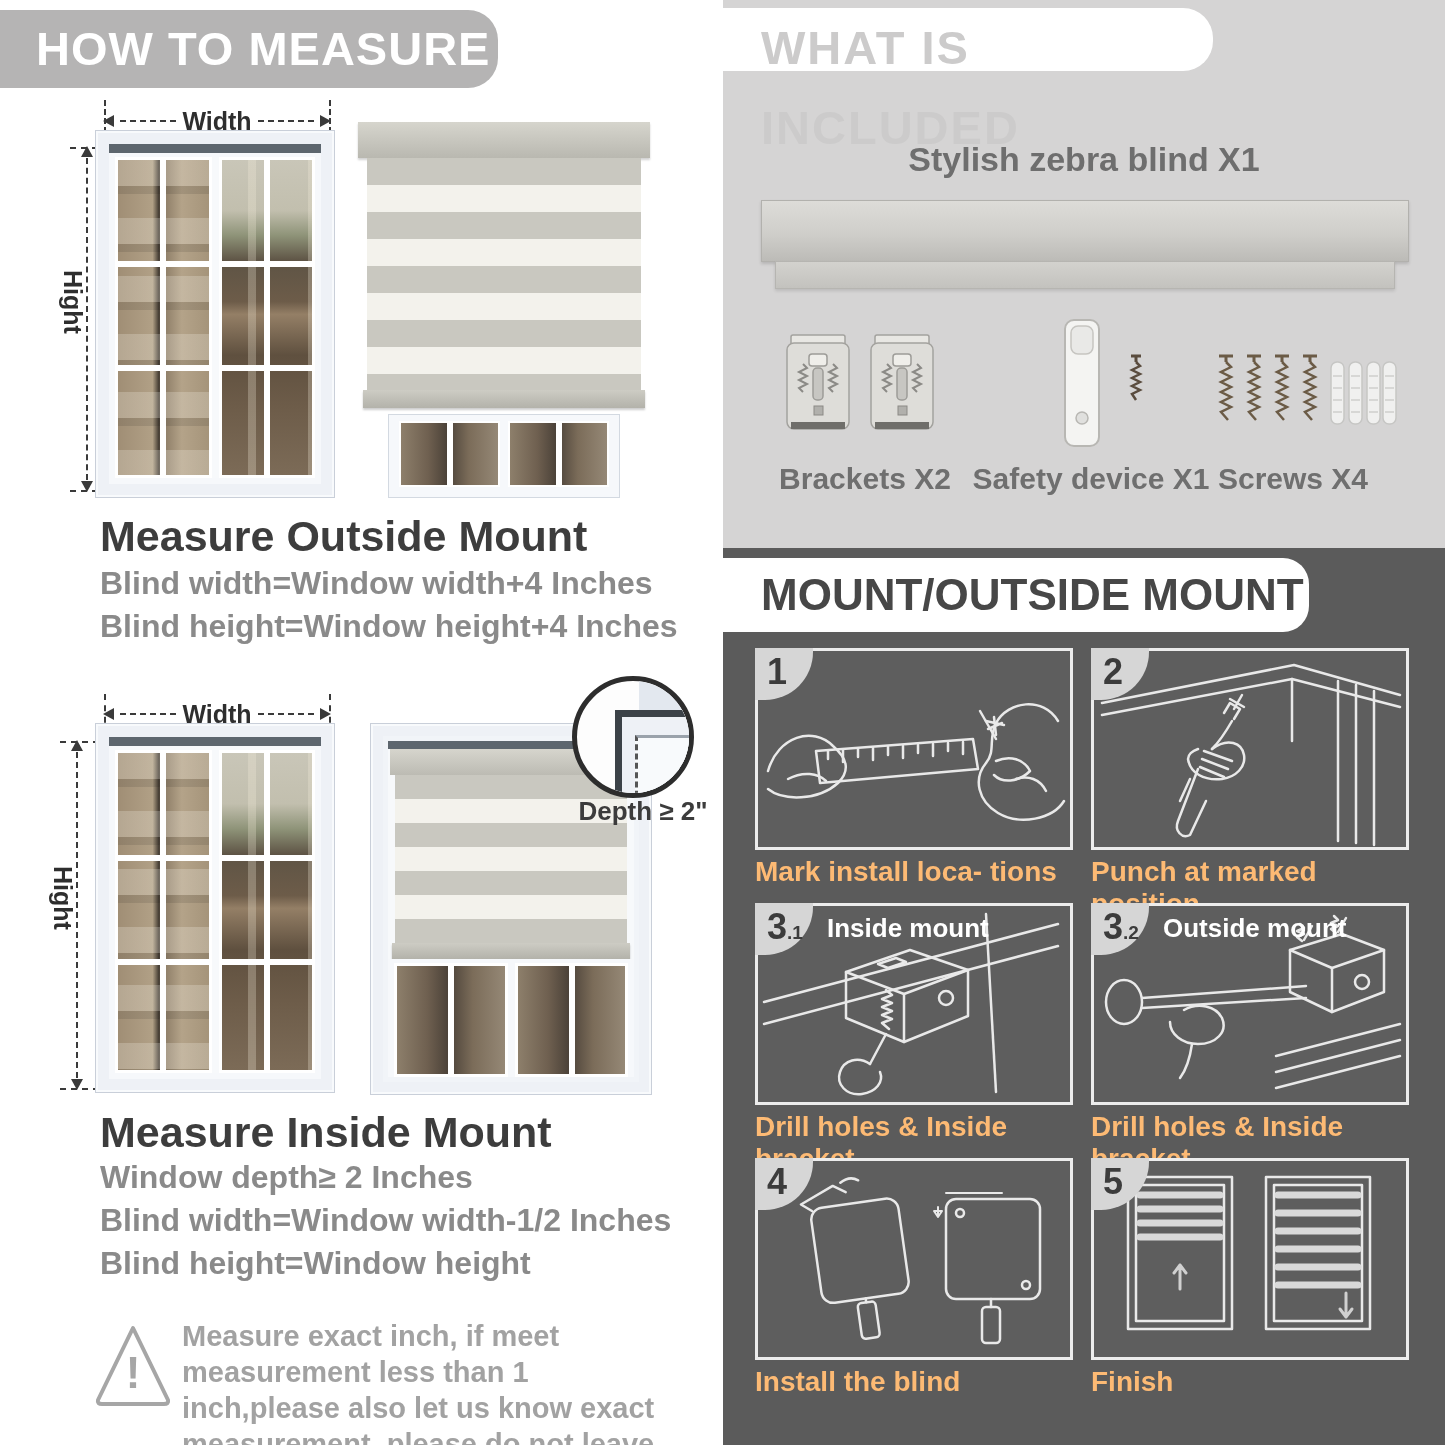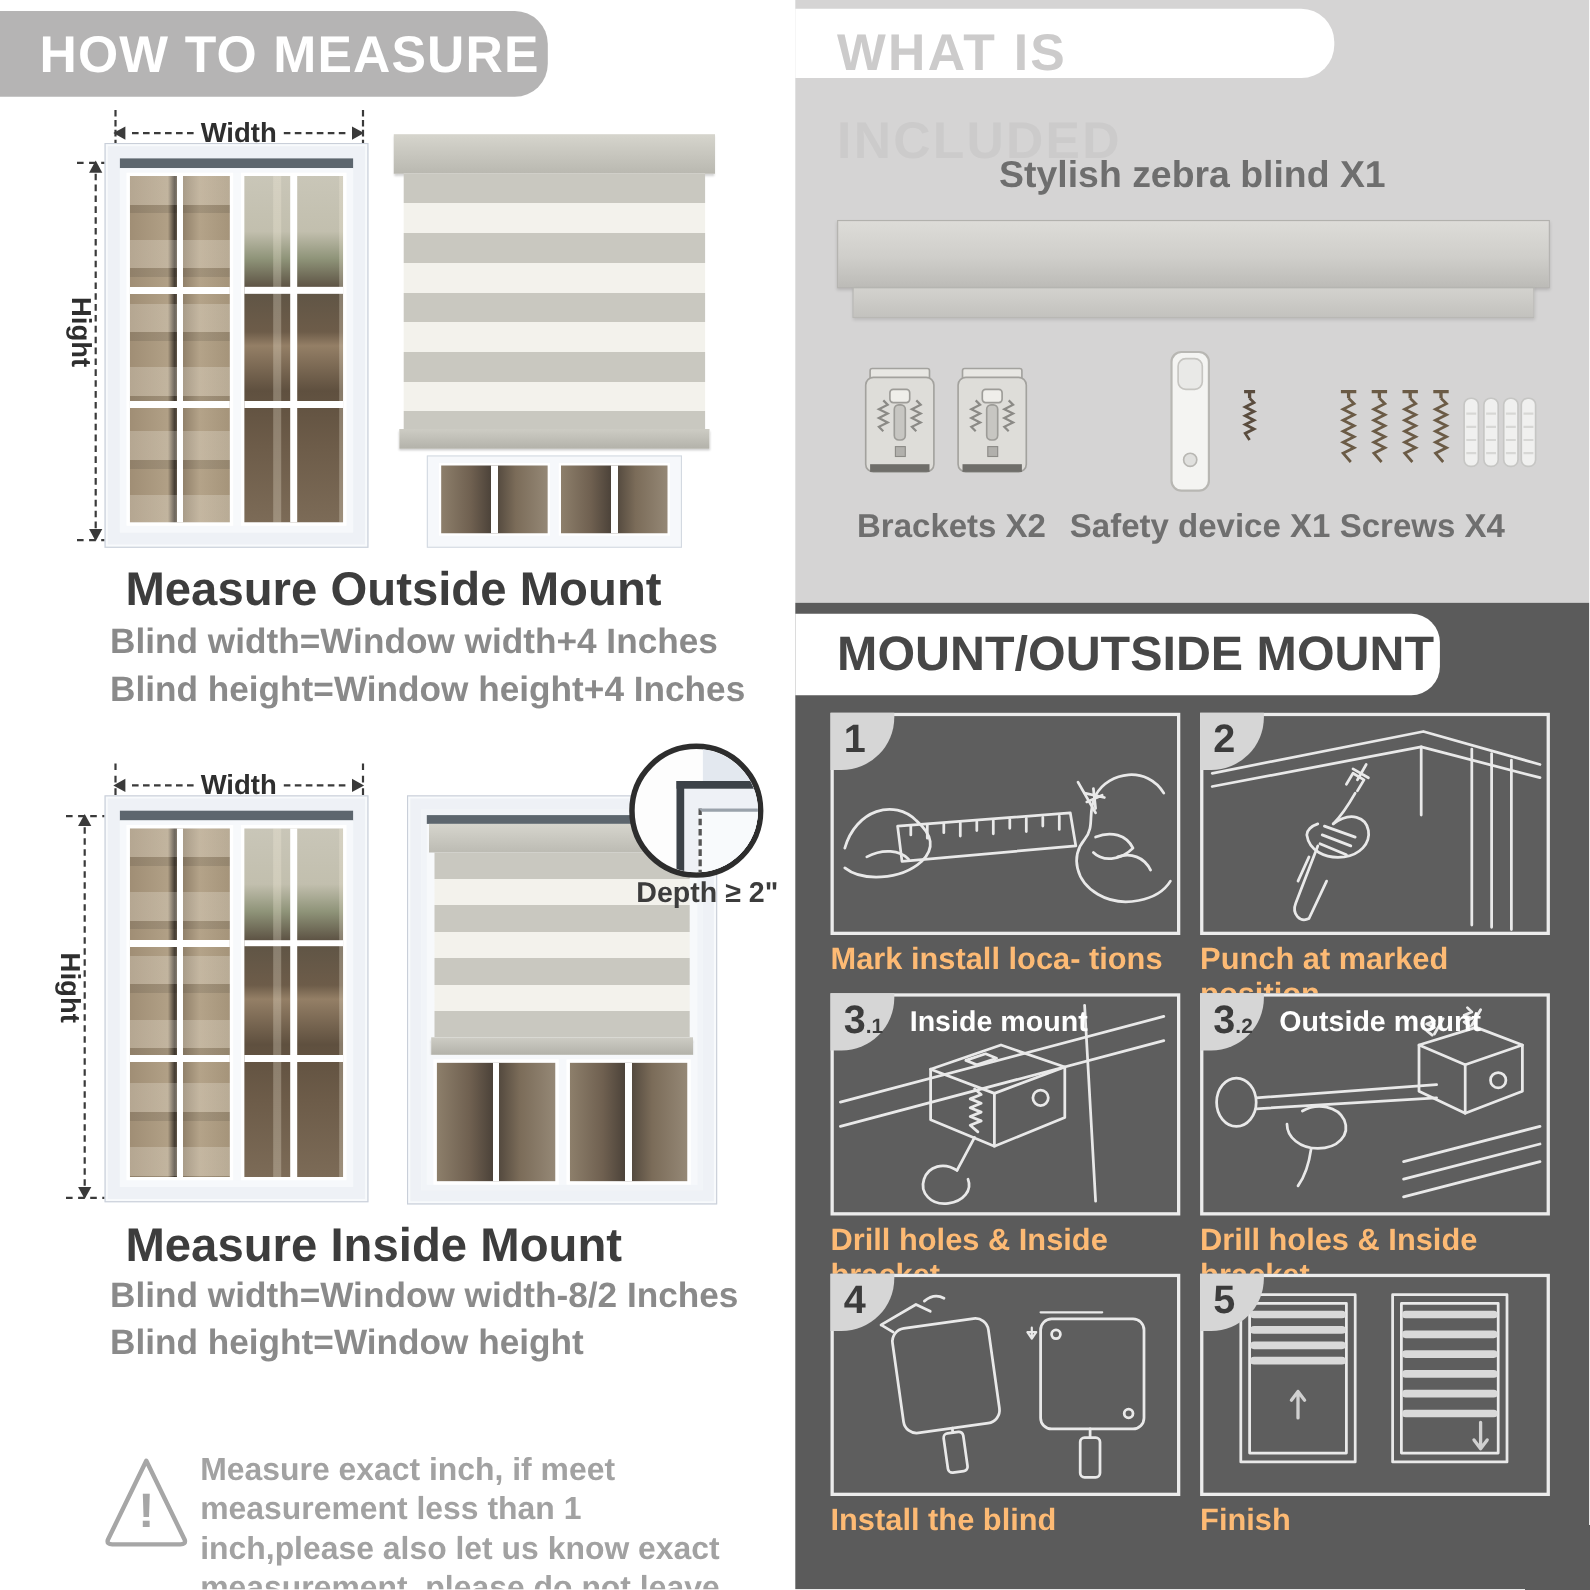--- a/index.html
+++ b/index.html
@@ -59,21 +59,21 @@
   .iw-below{flex:1;display:flex;gap:7px;padding:4px 6px 0;background:#f6f8fb;}
   .iw-pane{flex:1;position:relative;border:3px solid #fff;overflow:hidden;}
   
   .depth-circle{position:absolute;left:572px;top:676px;width:112px;height:112px;border-radius:50%;
     border:5px solid #2d2d2d;background:#fdfdfd;overflow:hidden;}
   .dc-out{position:absolute;right:-12px;top:-12px;width:55%;height:120%;background:#e3e8ef;}
   .dc-frame{position:absolute;left:34%;top:26%;right:-12%;bottom:-12%;background:#eef1f6;
     border-left:7px solid #3c4248;border-top:7px solid #3c4248;}
   .dc-inner{position:absolute;left:52%;top:48%;right:-12%;bottom:-12%;background:#f8fafc;border-left:3px dashed #555;border-top:3px solid #9aa2ab;}
   .depth-label{position:absolute;left:568px;top:796px;width:150px;text-align:center;font-weight:bold;font-size:26px;color:#3c3c3c;}
-  .measure-title{position:absolute;font-size:43px;font-weight:bold;color:#3d3d3d;margin-left:14px;}
+  .measure-title{position:absolute;font-size:43px;font-weight:bold;color:#3d3d3d;}
   .measure-lines{position:absolute;font-size:32px;font-weight:bold;color:#8a8a8a;line-height:43px;}
   
   .warn-tri{position:absolute;left:92px;top:1322px;width:82px;height:86px;}
   .warn-text{position:absolute;left:182px;top:1318px;width:480px;font-size:29px;font-weight:bold;color:#a2a2a2;line-height:36px;}
   
   .right-top{position:absolute;left:723px;top:0;width:722px;height:548px;background:#d5d4d4;}
   .included-header{position:absolute;left:0;top:8px;width:452px;height:63px;background:#ffffff;
     border-radius:0 30px 30px 0;color:#cccbcb;font-size:47px;font-weight:bold;line-height:80px;
     padding-left:38px;letter-spacing:2px;}
   .blind-label{position:absolute;left:0;top:140px;width:100%;text-align:center;font-size:34px;font-weight:bold;color:#6e6e6e;}
@@ -203,21 +203,22 @@
     <div class="depth-circle">
       <div class="dc-out"></div>
       <div class="dc-frame"></div>
       <div class="dc-inner"></div>
     </div>
     <div class="depth-label">Depth ≥ 2"</div>
   </div>
 
   <div class="measure-title" style="left:100px;top:1108px;">Measure Inside Mount</div>
   <div class="measure-lines" style="left:100px;top:1156px;">
-    <div>Blind width=Window width-8/2 Inches</div>
+    <div>Window depth≥ 2 Inches</div>
+    <div>Blind width=Window width-1/2 Inches</div>
     <div>Blind height=Window height</div>
   </div>
 
   <div class="warn-tri">
     <svg width="82" height="86" viewBox="0 0 82 86">
       <path d="M41,6 L76,78 Q77,82 72,82 L10,82 Q5,82 6,78 Z" fill="none" stroke="#a6a6a6" stroke-width="4" stroke-linejoin="round"></path>
       <text x="41" y="66" text-anchor="middle" font-family="Liberation Sans, sans-serif" font-size="44" font-weight="bold" fill="#a6a6a6">!</text>
     </svg>
   </div>
   <div class="warn-text">Measure exact inch, if meet measurement less than 1 inch,please also let us know exact measurement, please do not leave it</div>

